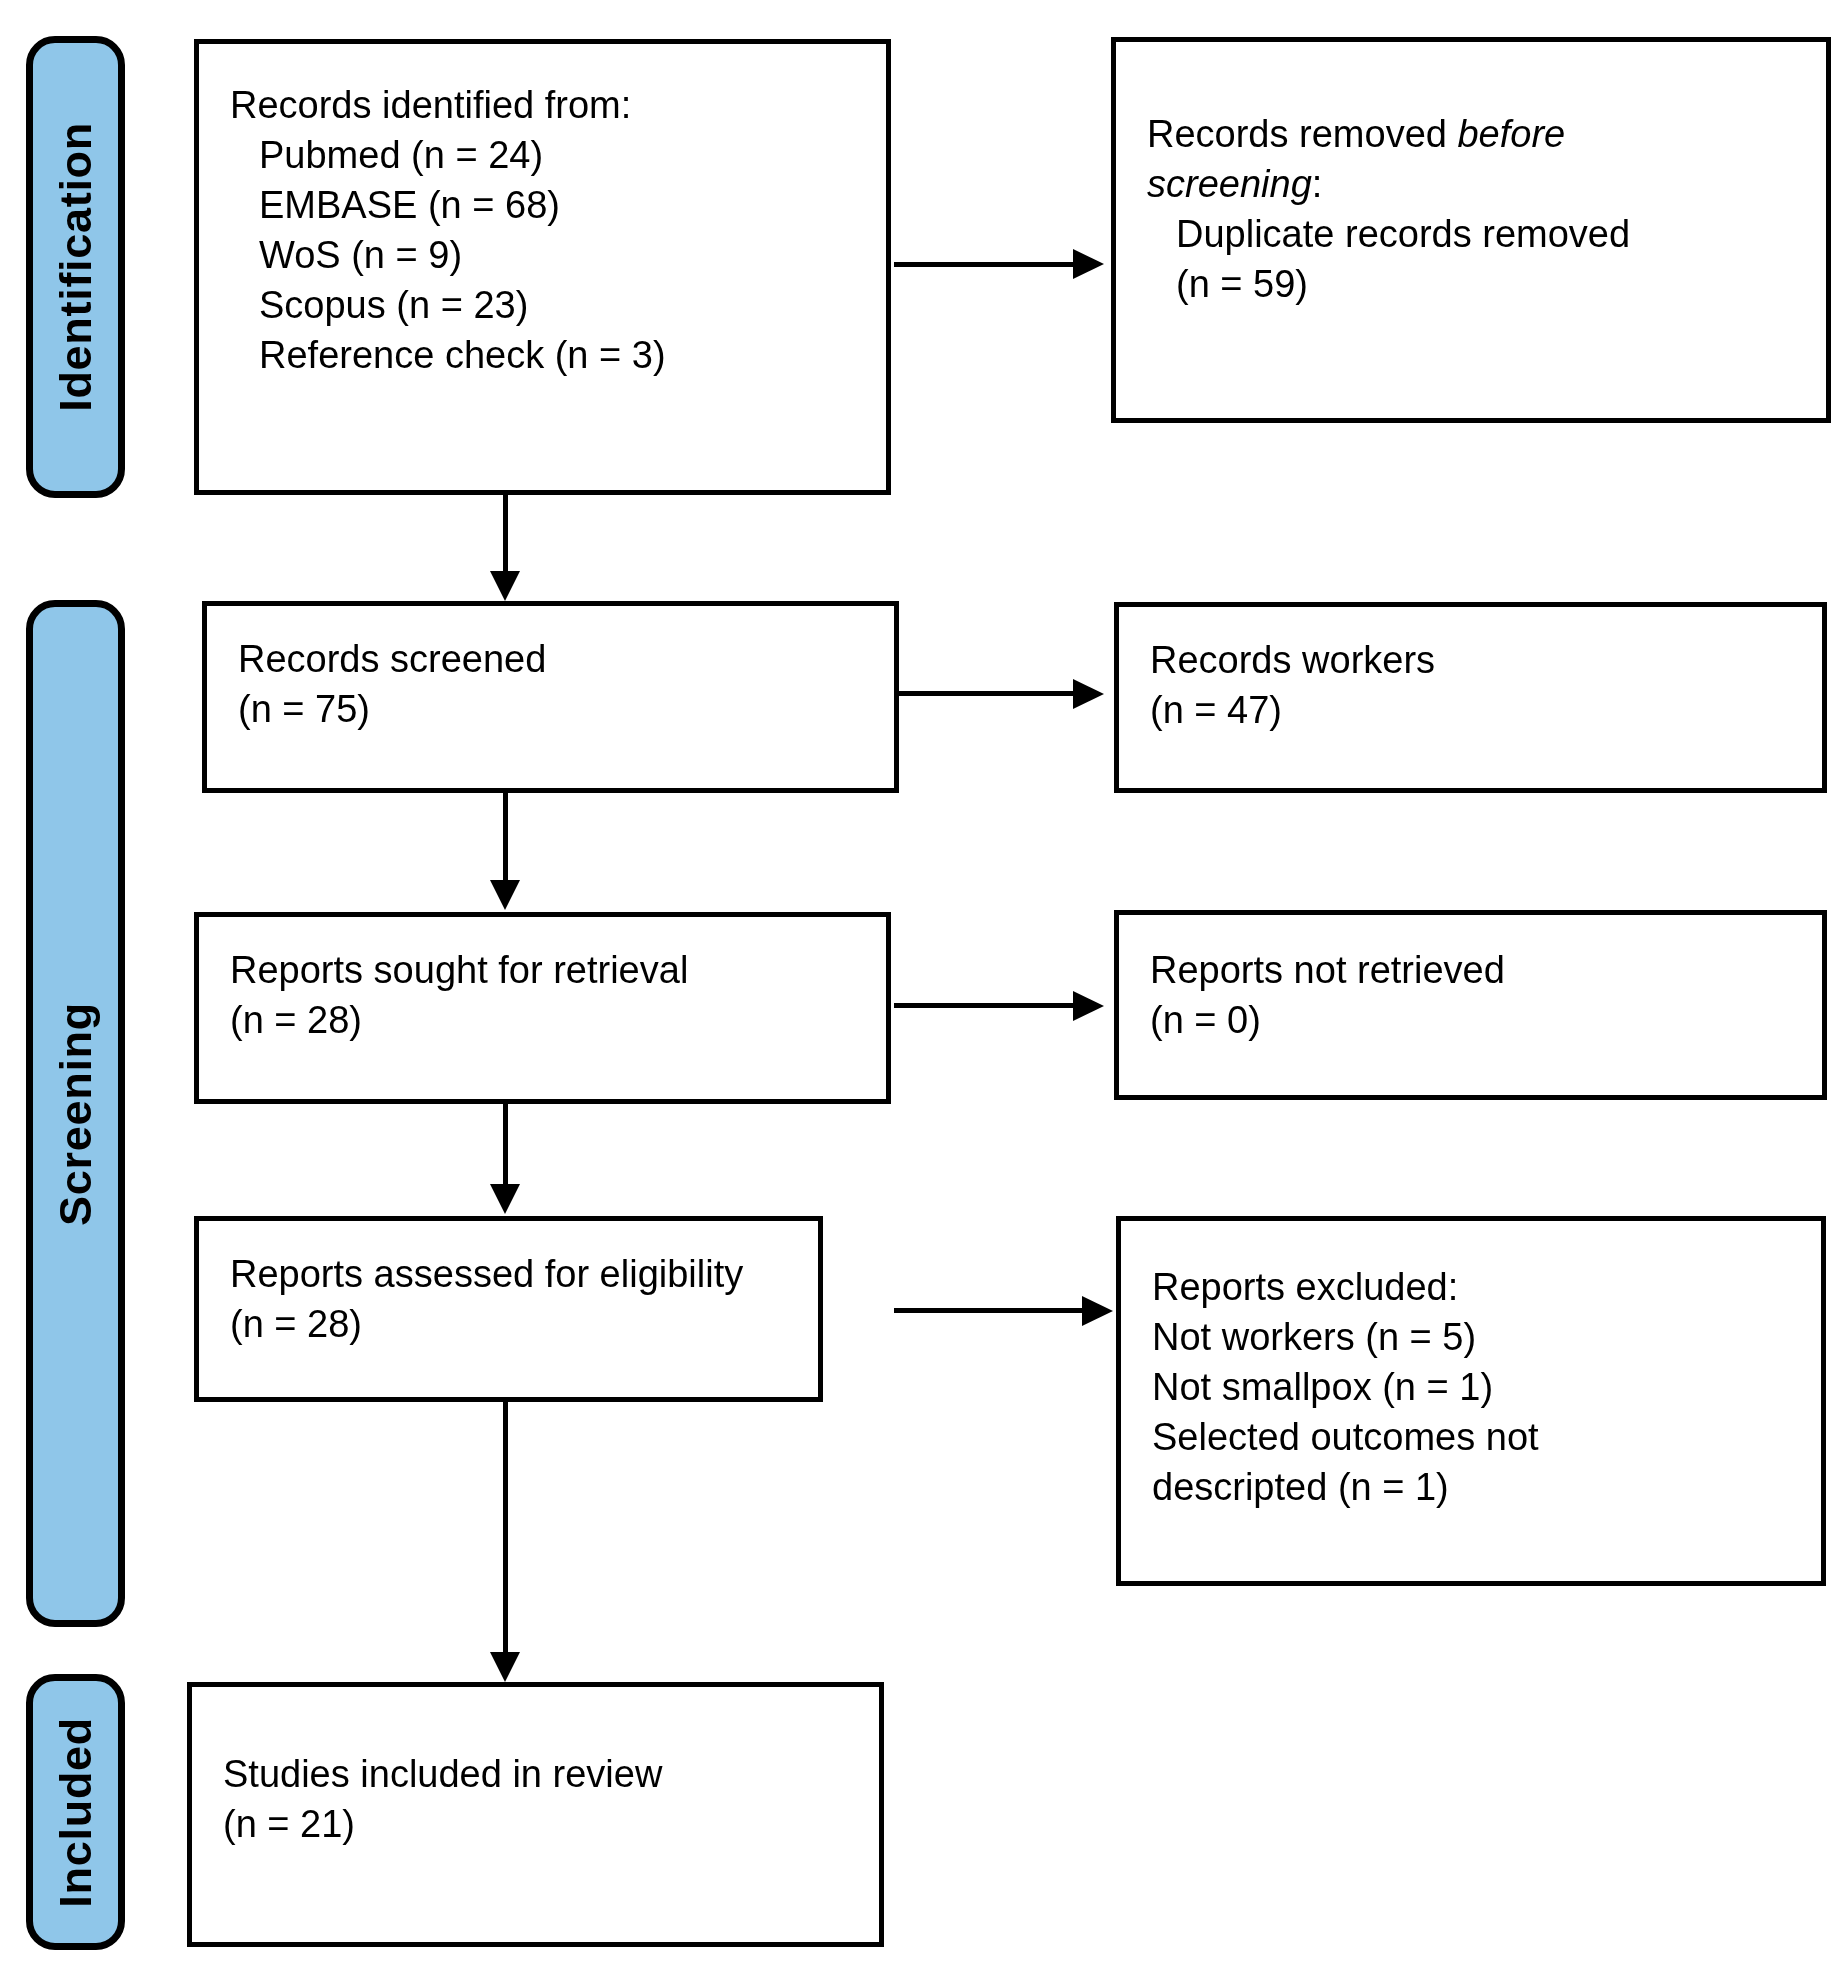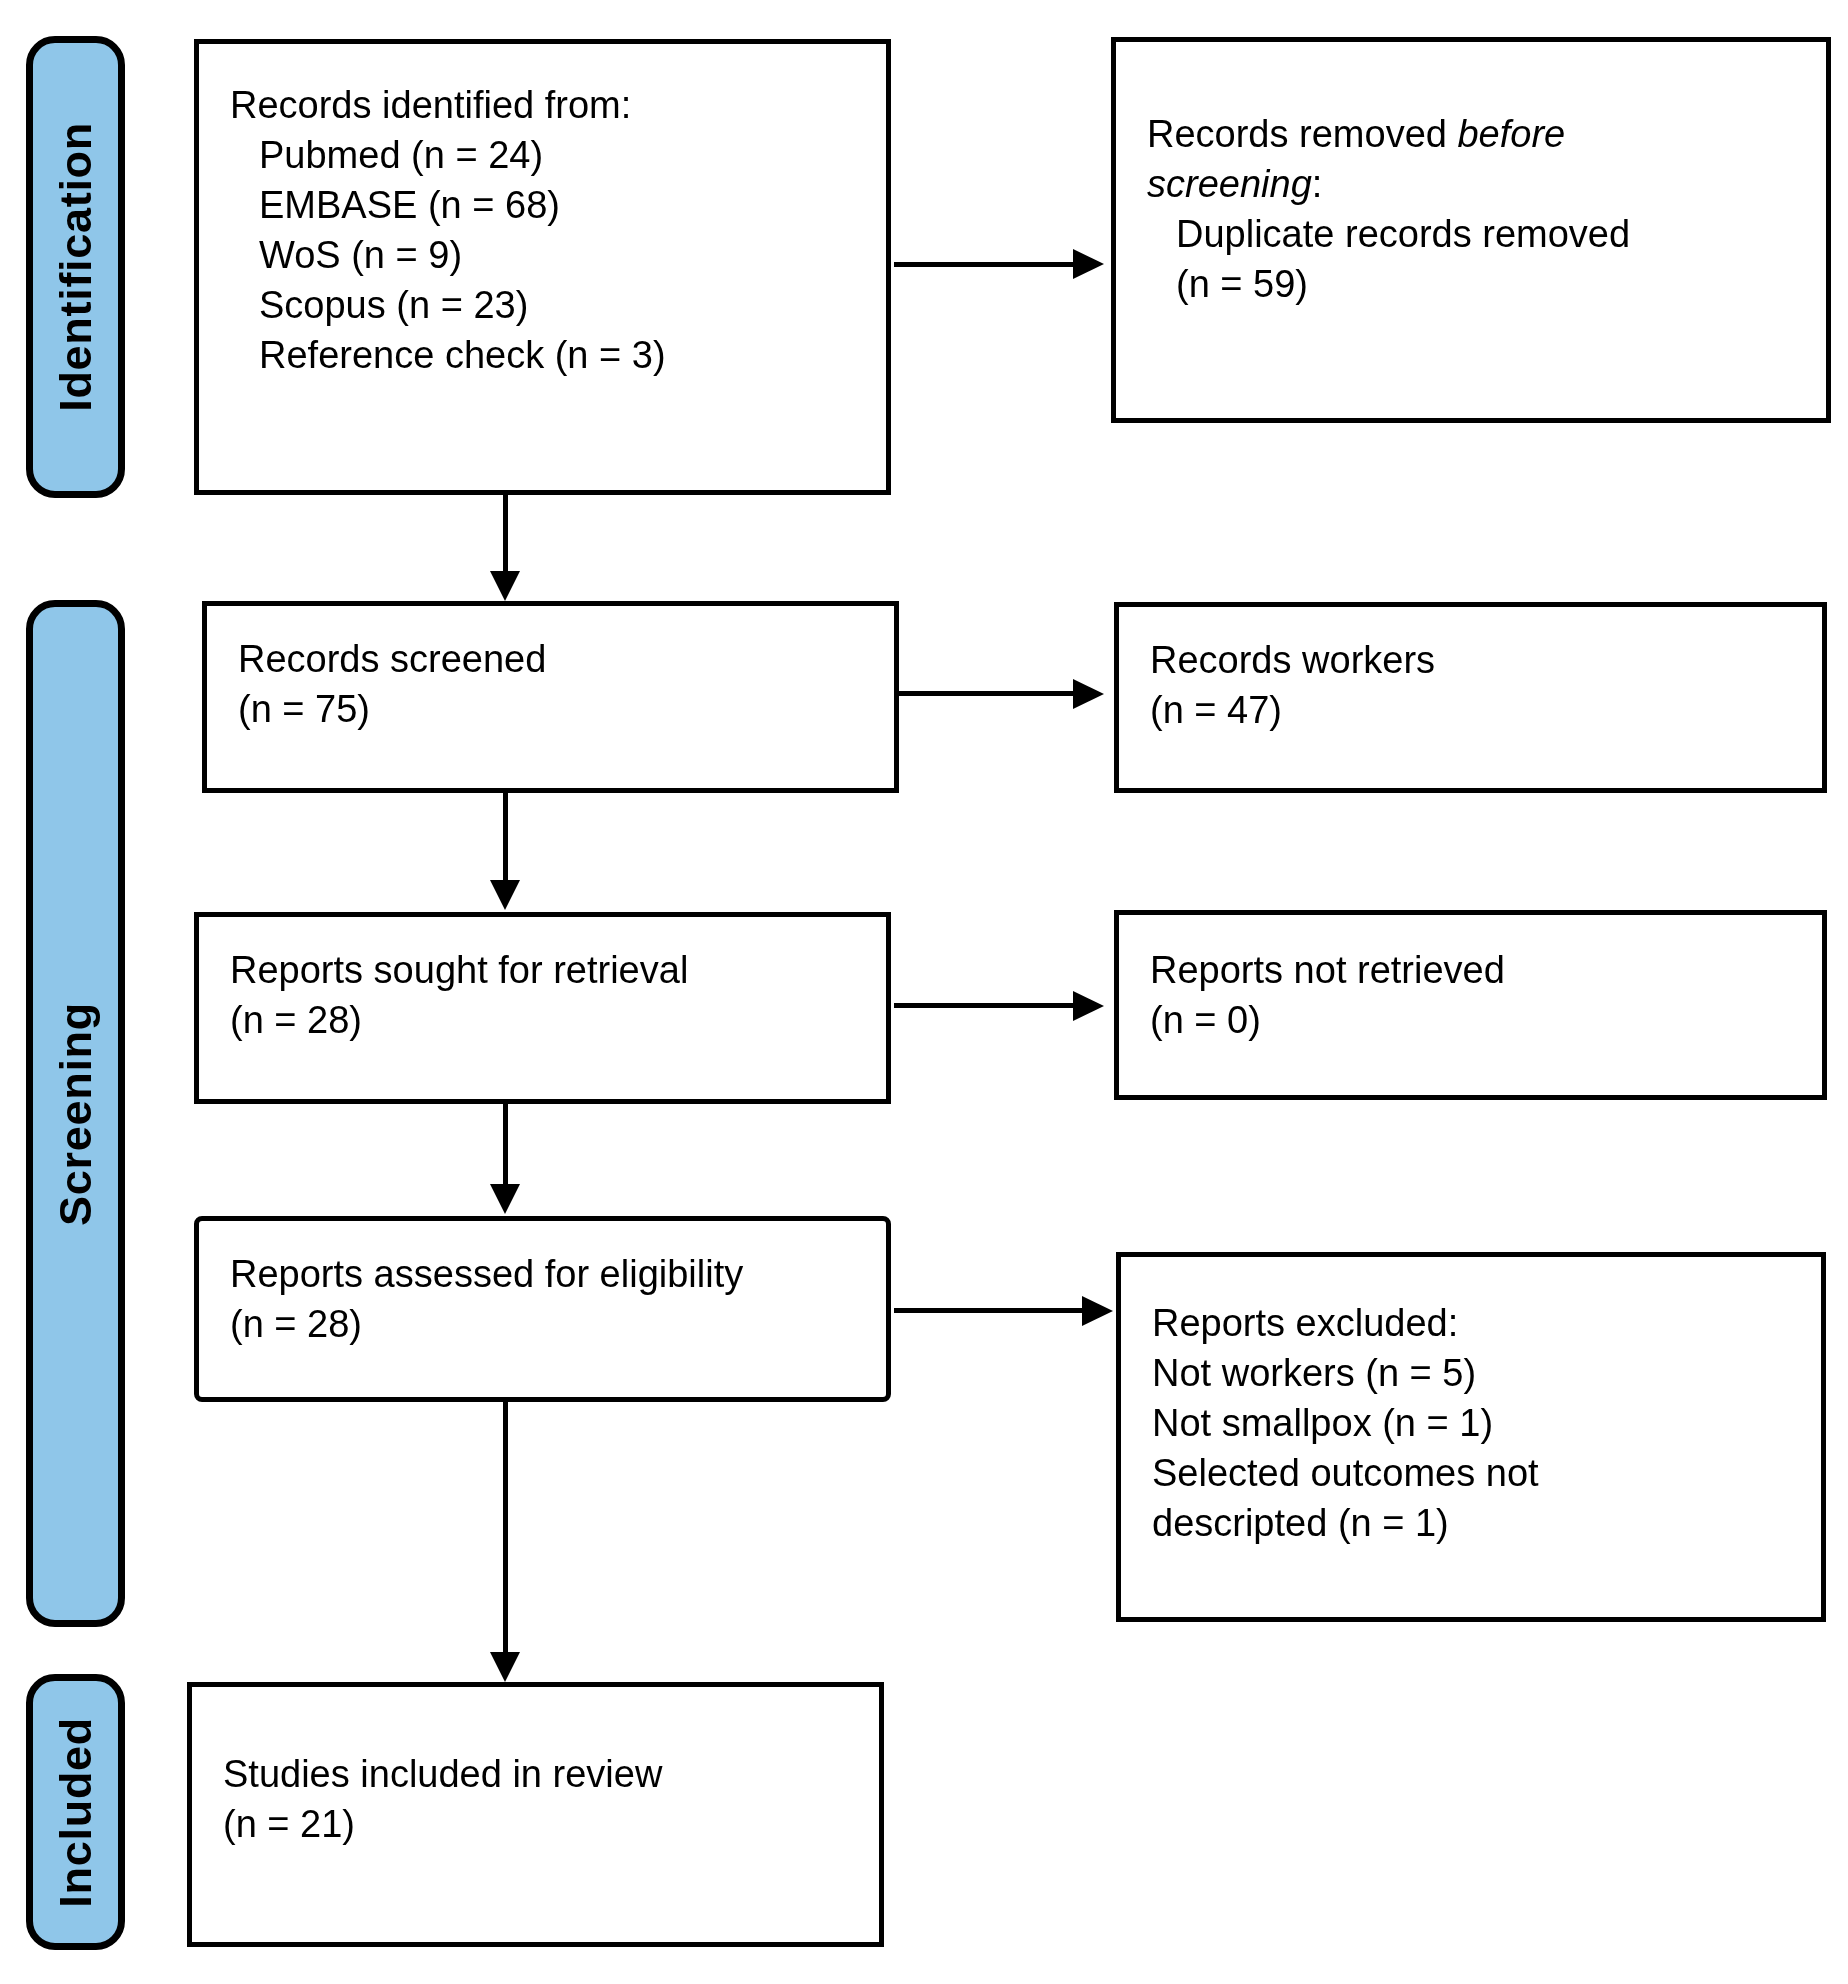--- a/index.html
+++ b/index.html
@@ -44,26 +44,26 @@
     border:5.2px solid var(--line);
     box-sizing:border-box;
     font-size:38px;
     line-height:50px;
     overflow:hidden;
   }
   .indent{margin-left:29px;}
   #box-identified{left:194px;top:39px;width:697px;height:456px;padding:36px 16.4px 0 31px;}
   #box-screened{left:194px;top:601px;width:697px;height:192px;padding:27.5px 16.4px 0 31px;margin-left:8px;}
   #box-sought{left:194px;top:912px;width:697px;height:192px;padding:27.5px 16.4px 0 31px;}
-  #box-assessed{left:194px;top:1216px;width:697px;height:186px;padding:27.5px 16.4px 0 31px;border-radius:8px;}
+  #box-assessed{left:194px;top:1216px;width:629px;height:186px;padding:27.5px 16.4px 0 31px;}
   #box-included{left:187px;top:1682px;width:697px;height:265px;padding:62px 16.4px 0 31px;}
   #box-removed{left:1111px;top:37px;width:720px;height:386px;padding:67px 16.4px 0 31px;}
   #box-records-excluded{left:1114px;top:602px;width:713px;height:191px;padding:27.5px 16.4px 0 31px;}
   #box-not-retrieved{left:1114px;top:910px;width:713px;height:190px;padding:30px 16.4px 0 31px;}
-  #box-reports-excluded{left:1116px;top:1252px;width:710px;height:370px;padding:41px 16.4px 0 31px;}
+  #box-reports-excluded{left:1116px;top:1216px;width:710px;height:370px;padding:41px 16.4px 0 31px;}
 
   
   .hline,.vline{position:absolute;background:var(--line);}
   .hline{height:5.2px;}
   .vline{width:5.2px;}
   .head-right{
     position:absolute;width:0;height:0;
     border-left:31px solid var(--line);
     border-top:15px solid transparent;
     border-bottom:15px solid transparent;

